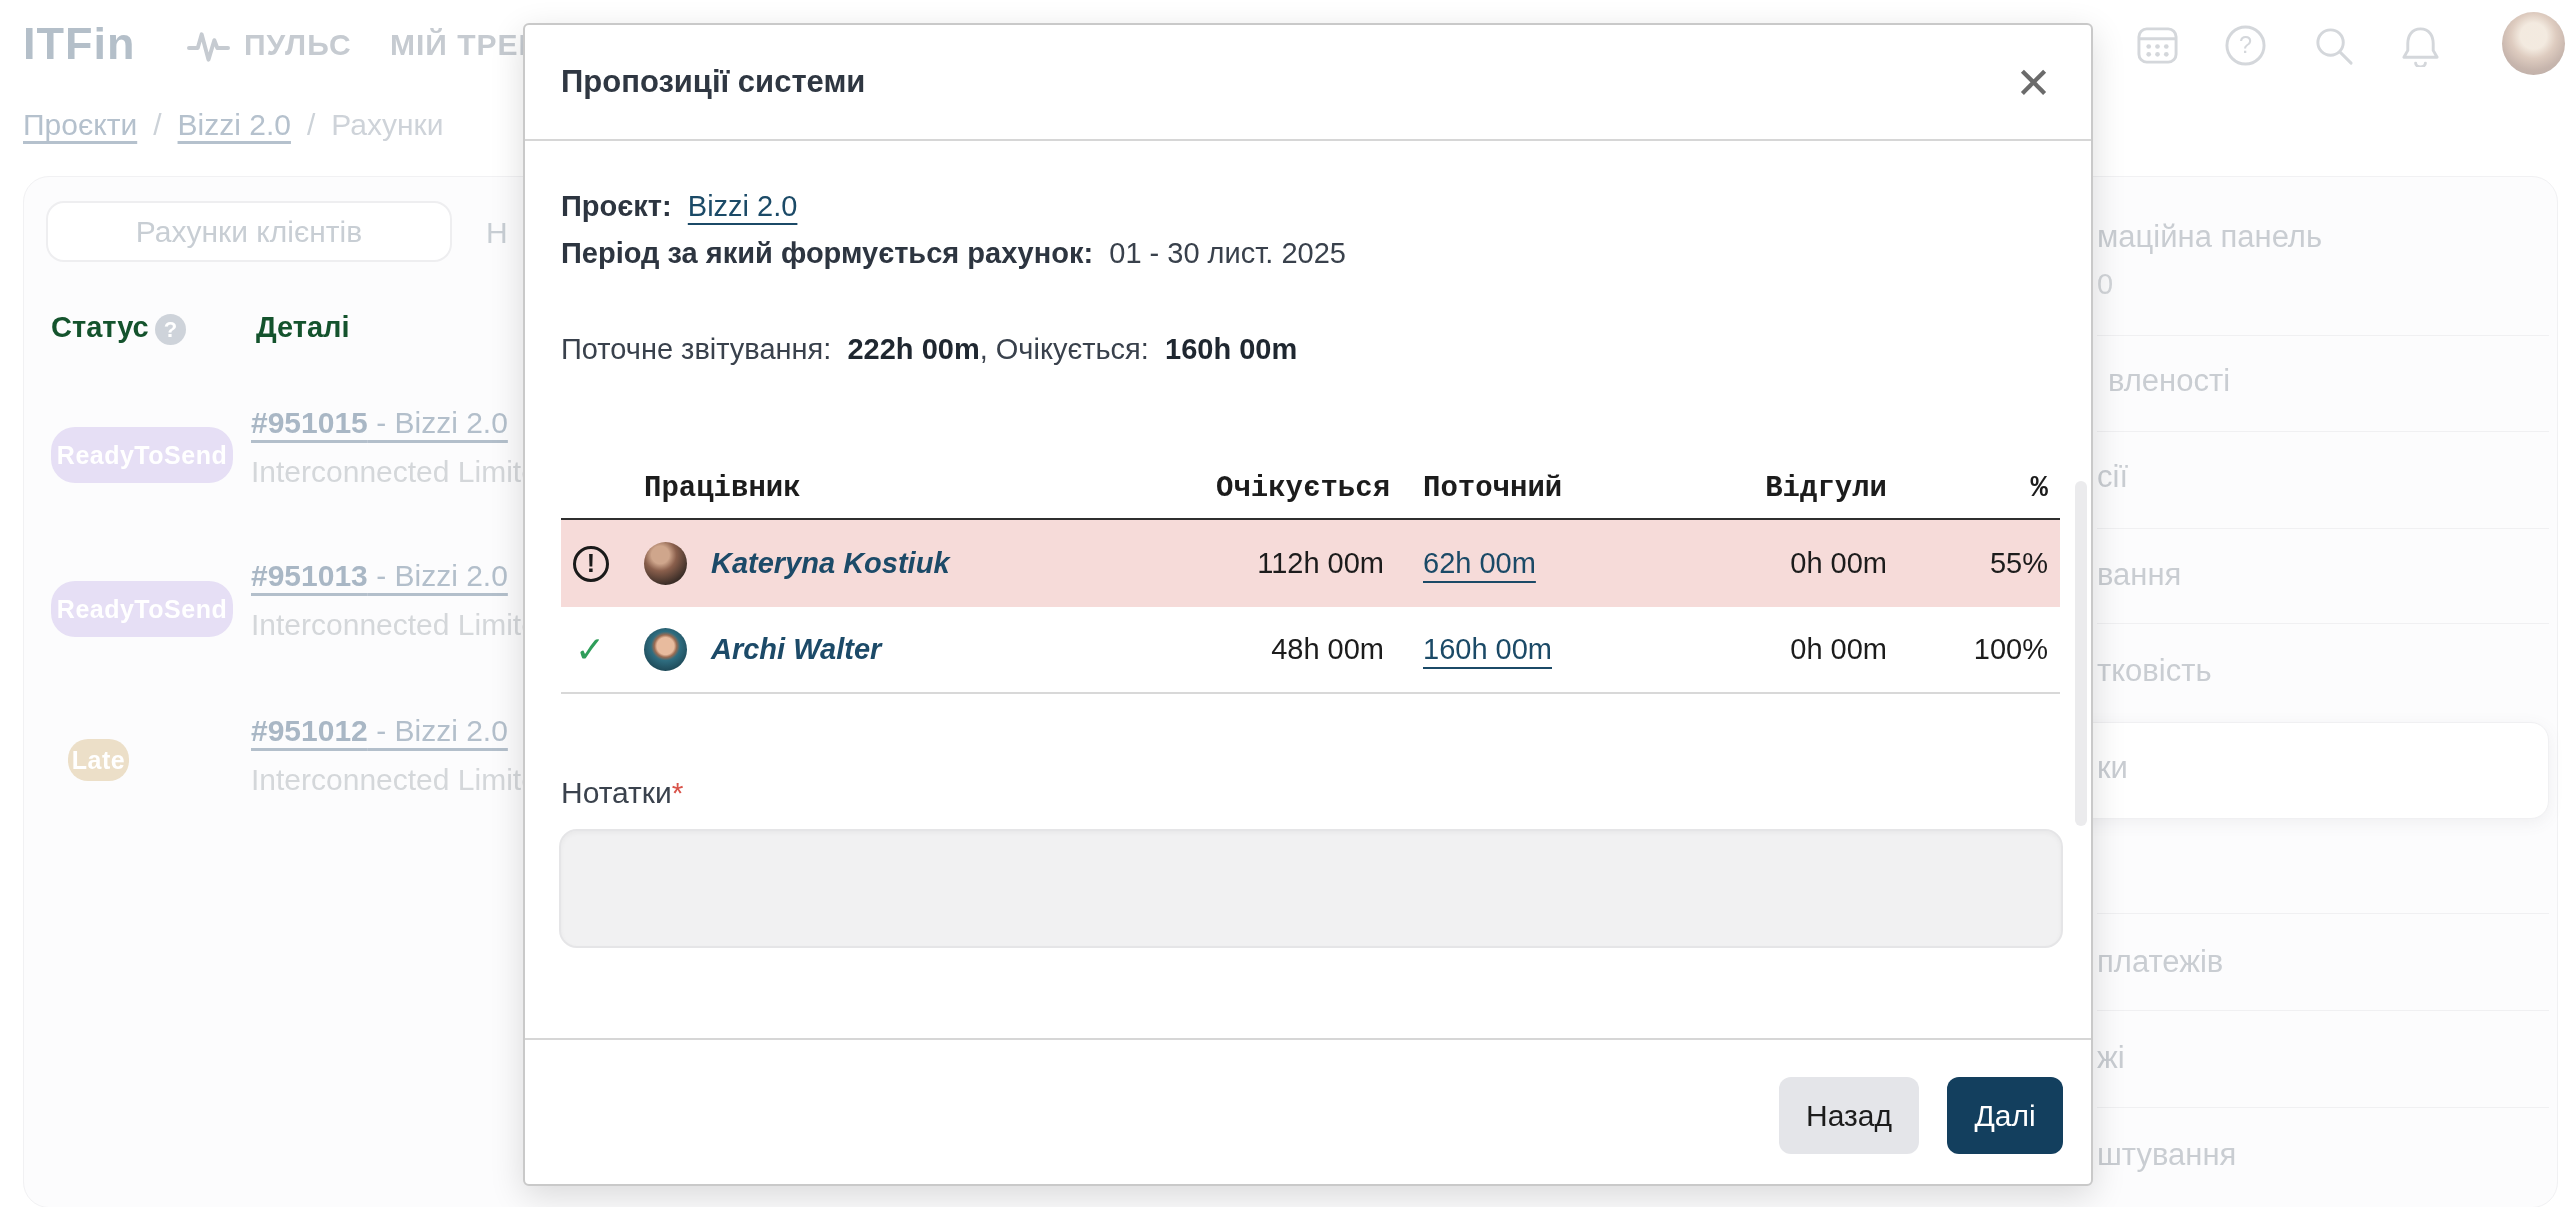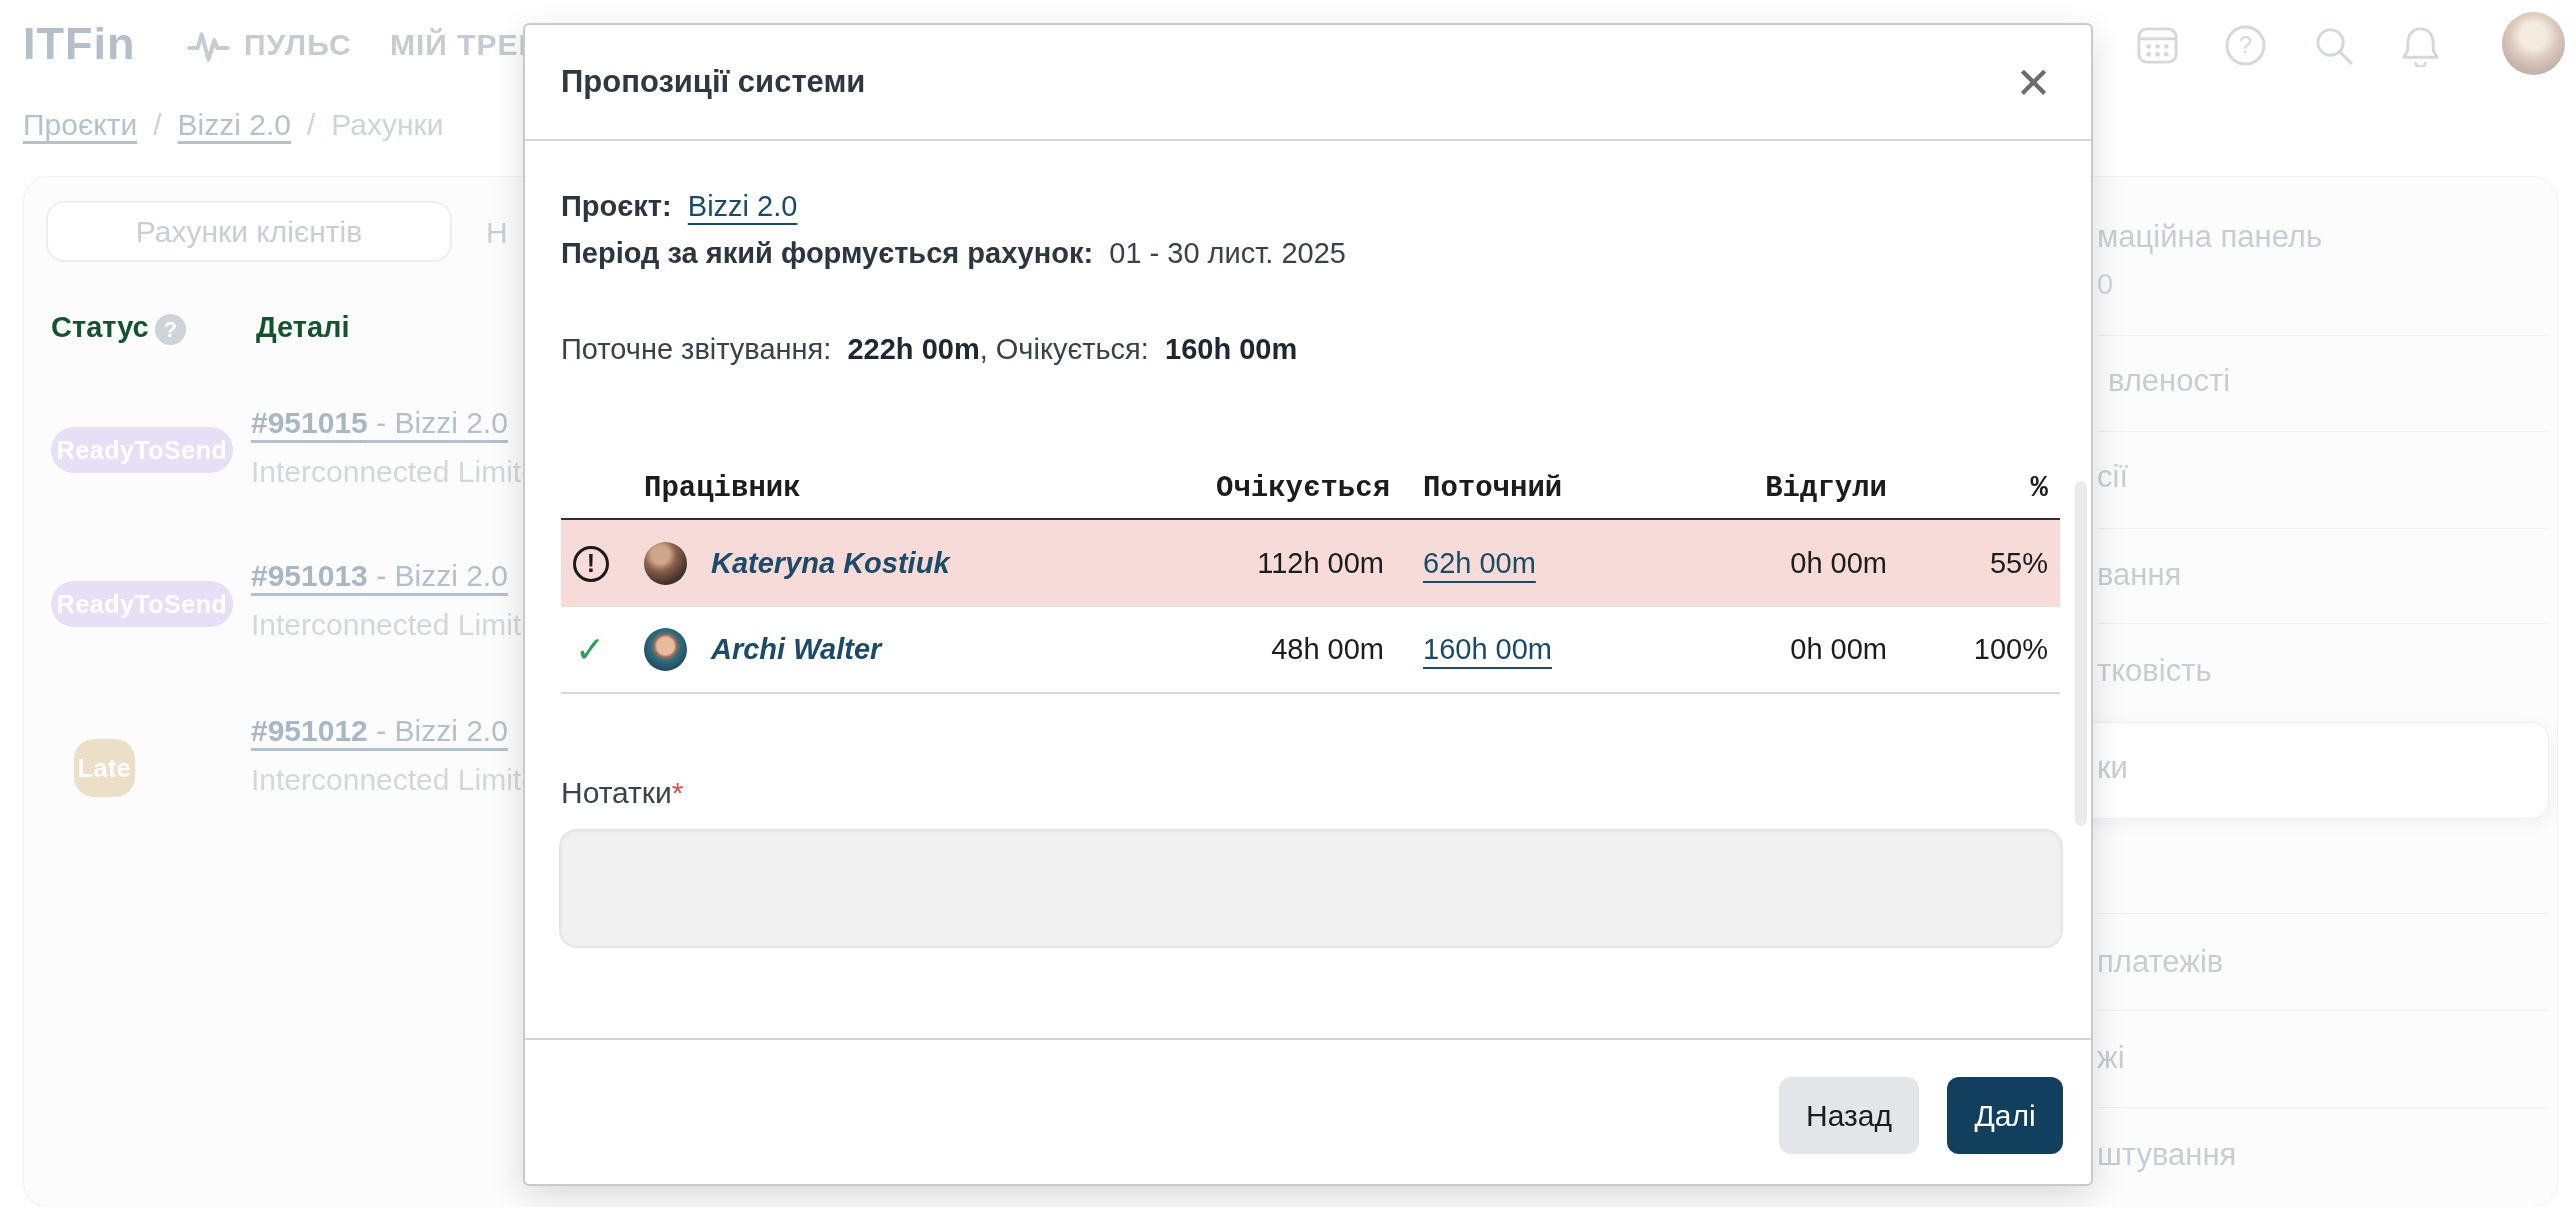--- a/index.html
+++ b/index.html
@@ -28,22 +28,22 @@
     border-radius:18px; display:flex; align-items:center; justify-content:center;
     font-size:30px; color:#c8ced4; }
   .tab2 { left:462px; top:39px; font-size:30px; color:#c8ced4; }
 
   .col-head { top:134px; font-size:29px; font-weight:bold; color:#14532d; }
   .help-badge { left:131px; top:137px; width:31px; height:31px; border-radius:50%; background:#ced3da;
     color:#fff; font-size:22px; font-weight:bold; display:flex; align-items:center; justify-content:center; }
 
   .badge { border-radius:24px; color:#fff; font-weight:bold; font-size:25px;
     display:flex; align-items:center; justify-content:center; letter-spacing:0.5px; }
-  .badge-ready { left:27px; width:182px; height:46px; background:#e6dff5; }
-  .badge-late { left:50px; width:61px; height:58px; background:#ecdfc8; border-radius:20px; }
+  .badge-ready { left:27px; width:182px; height:56px; background:#e6dff5; }
+  .badge-late { left:44px; width:61px; height:42px; background:#ecdfc8; border-radius:20px; }
   .inv-link { left:227px; font-size:30px; color:#b3bfcb; text-decoration:underline; text-underline-offset:7px; }
   .inv-link b { color:#a9b7c5;margin-top:44px; }
   .inv-client { left:227px; font-size:30px; color:#d4d7da; }
 
   
   .menu-frag { left:2097px; font-size:31px; color:#c9cdd2; white-space:nowrap; }
   .menu-sep { left:2097px; width:452px; height:1px; background:#f0f0f2; }
   .menu-active-card { left:2032px; top:722px; width:517px; height:97px; background:#fff;
     border:1px solid #f0f0f2; border-radius:18px; box-shadow:0 4px 16px rgba(90,90,100,.08); }
 

